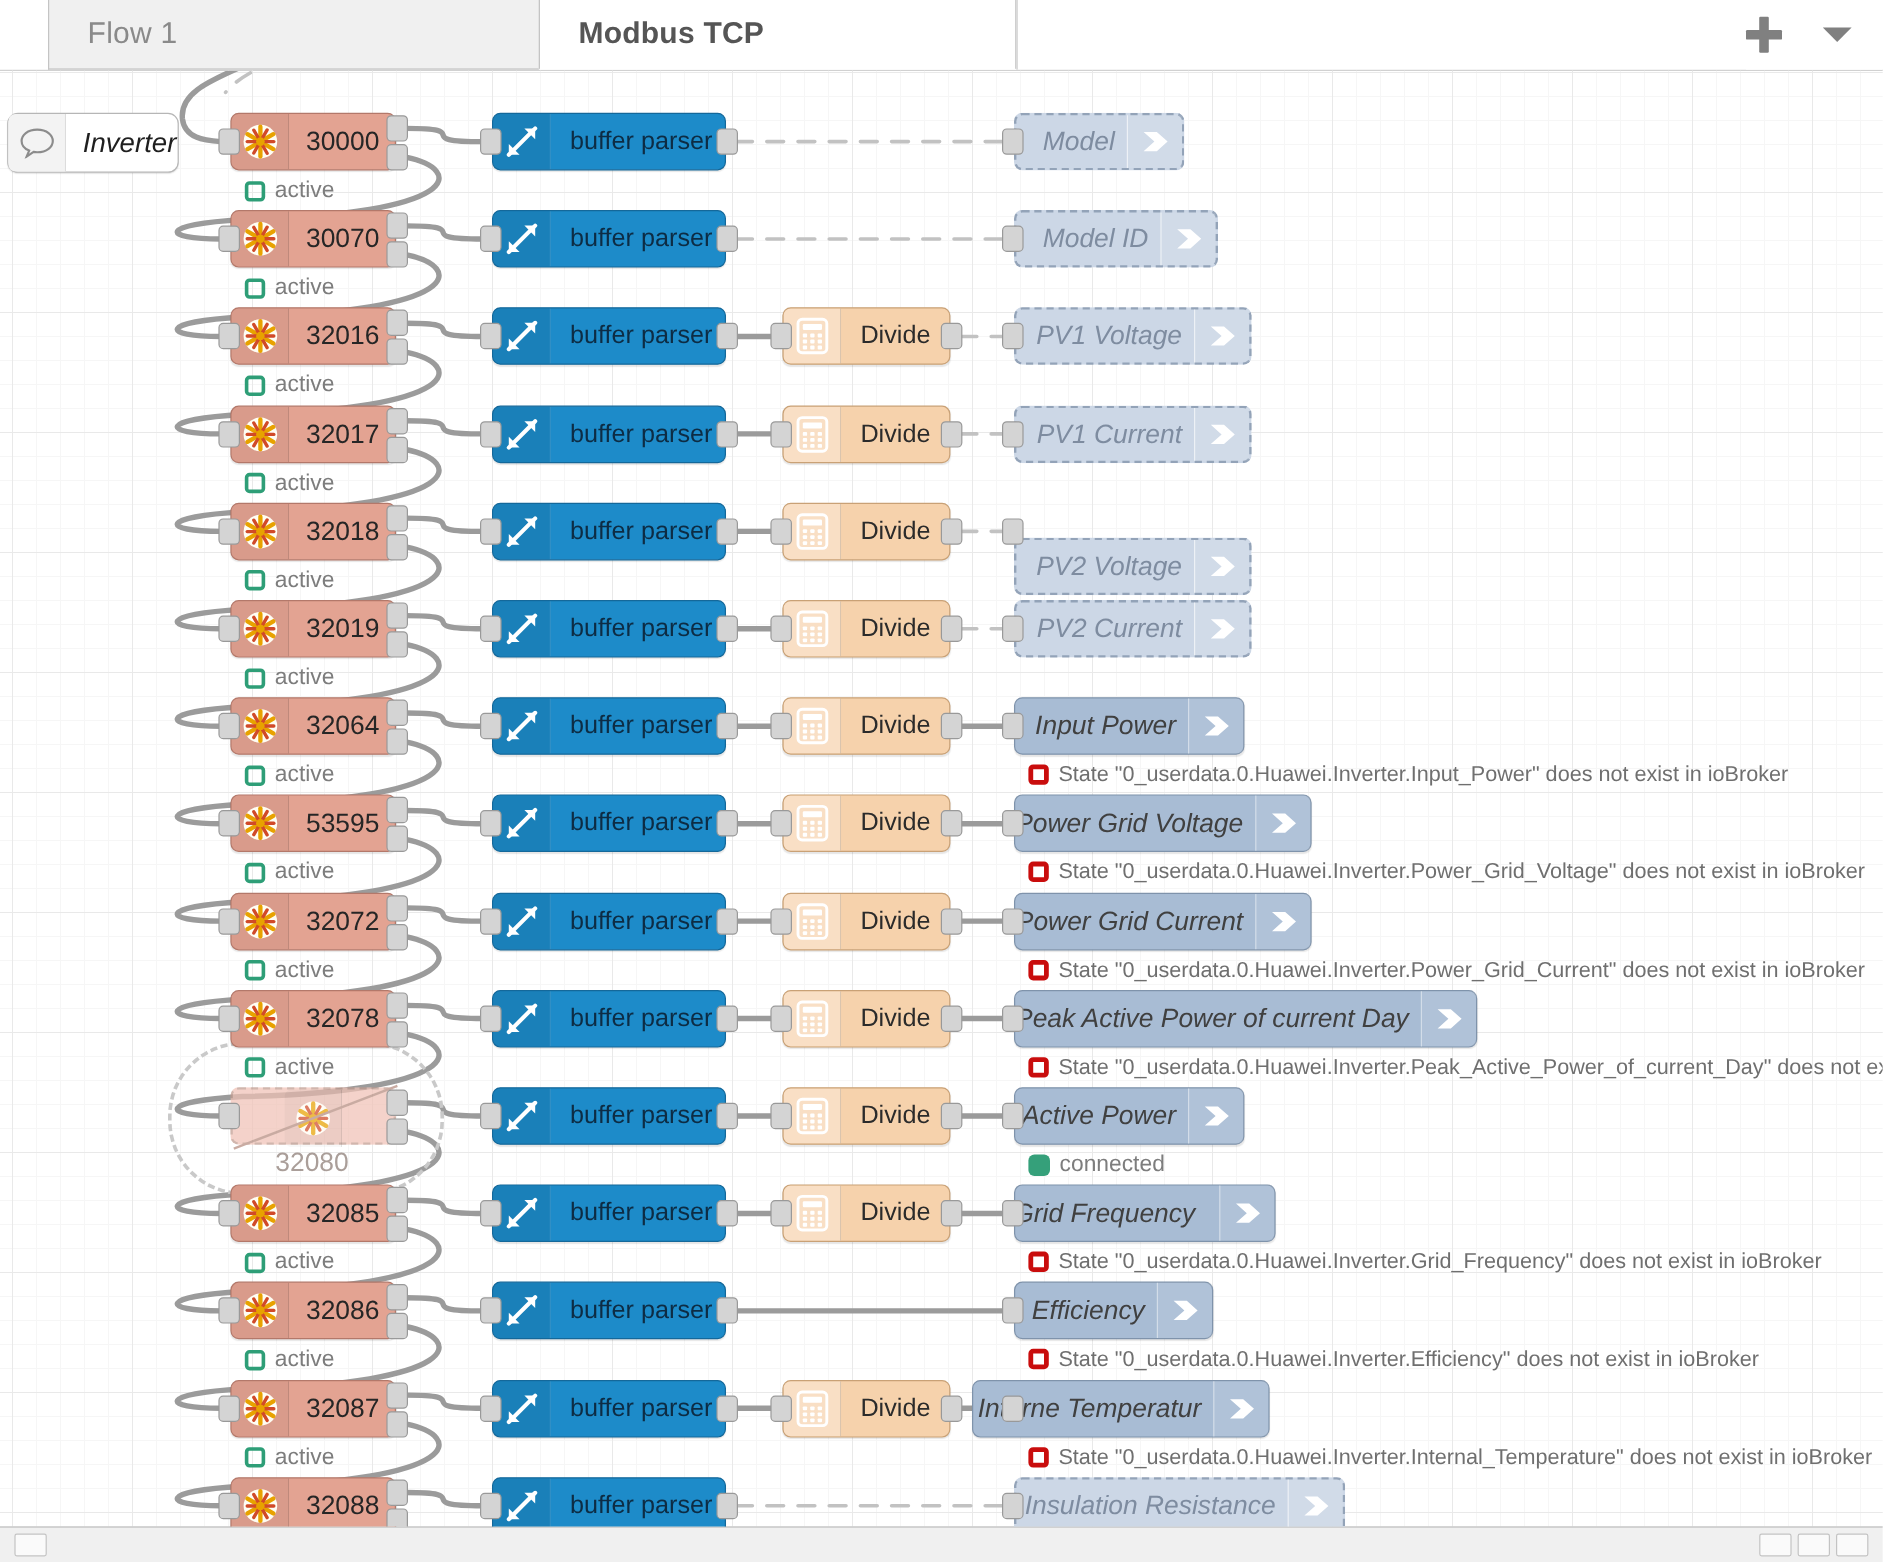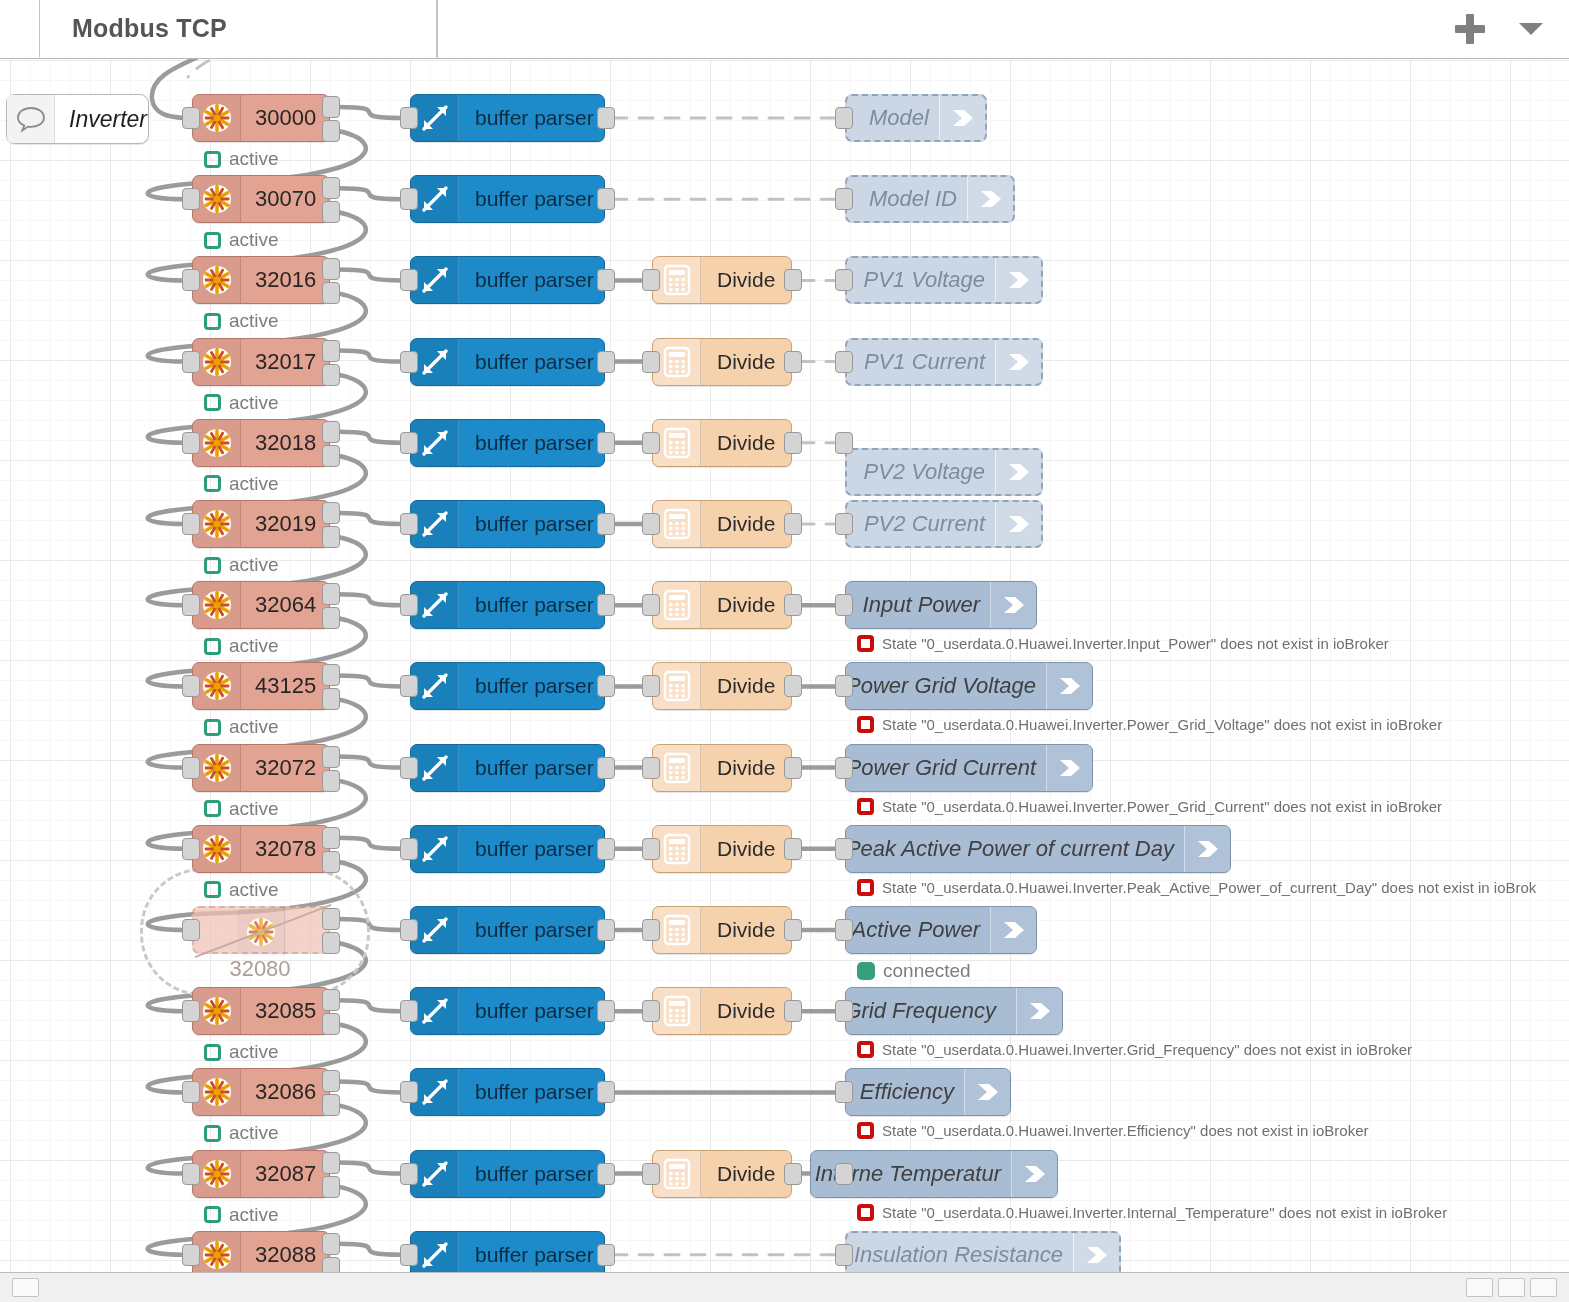--- a/index.html
+++ b/index.html
@@ -170,41 +170,44 @@
     width: 17px; height: 17px; border: 3px solid #2e9e77;
     border-radius: 4px; background: transparent; flex: 0 0 17px;
   }
   .dot-connected {
     width: 18px; height: 18px; background: #35a07a; border-radius: 5px; flex: 0 0 18px;
   }
   .dot-error {
     width: 17px; height: 17px; border: 4px solid #c90d0d;
     border-radius: 4px; background: transparent; flex: 0 0 17px;
   }
-  .status.error-msg { color: #6f6f6f; font-size: 15px; }
+  .status.error-msg { color: #6f6f6f; font-size: 18px; }
 
   
   .footer {
     position: absolute; left: 0; top: 1272px; width: 1569px; height: 30px;
     background: #f0f0f0; border-top: 1px solid #bdbdbd;
     display: flex; align-items: center; justify-content: space-between;
     padding: 0 12px;
   }
   .footer .fgrp { display: flex; gap: 5px; }
   .footer .fbtn {
     width: 27px; height: 19px; border: 1px solid #c3c3c3; background: #fafafa; border-radius: 2px;
   }
 </style>
 </head>
 <body>
 
 <div id="app">
 
   <div class="tabbar">
     <div class="tabbar-lead"></div>
+    <div class="tab inactive">
+      <span>Flow 1</span>
+    </div>
     <div class="tab active">
       <span>Modbus TCP</span>
     </div>
     <div class="tab-rest"></div>
     <div class="tabbar-actions">
       <div class="icon-plus"></div>
       <div class="icon-caret"></div>
     </div>
   </div>
 
@@ -744,21 +747,21 @@
                 <rect x="13.2" y="0.8" width="3.6" height="28.4" rx="1.8" transform="rotate(120 15 15)"></rect>
               </g>
               <g fill="#d14a28">
                 <rect x="13.6" y="2.4" width="2.8" height="25" rx="1.4" transform="rotate(30 15 15)"></rect>
                 <rect x="13.6" y="2.4" width="2.8" height="25" rx="1.4" transform="rotate(90 15 15)"></rect>
                 <rect x="13.6" y="2.4" width="2.8" height="25" rx="1.4" transform="rotate(150 15 15)"></rect>
               </g>
               <circle cx="15" cy="15" r="3.6" fill="#e8a200"></circle>
             </svg>
           </div>
-          <div class="label">43125</div>
+          <div class="label">53595</div>
         </div>
         <div class="port" style="left: 182px; top: 616.4px;"></div>
         <div class="port" style="left: 322px; top: 605.4px;"></div>
         <div class="port" style="left: 322px; top: 629.4px;"></div>
         <div class="node bufparse" style="left: 410px; top: 603.4px;">
           <div class="icon-box">
             <svg width="30" height="30" viewBox="0 0 30 30">
               <g stroke="#ffffff" stroke-width="3.4" stroke-linecap="round">
                 <line x1="4" y1="26" x2="26" y2="4"></line>
               </g>

